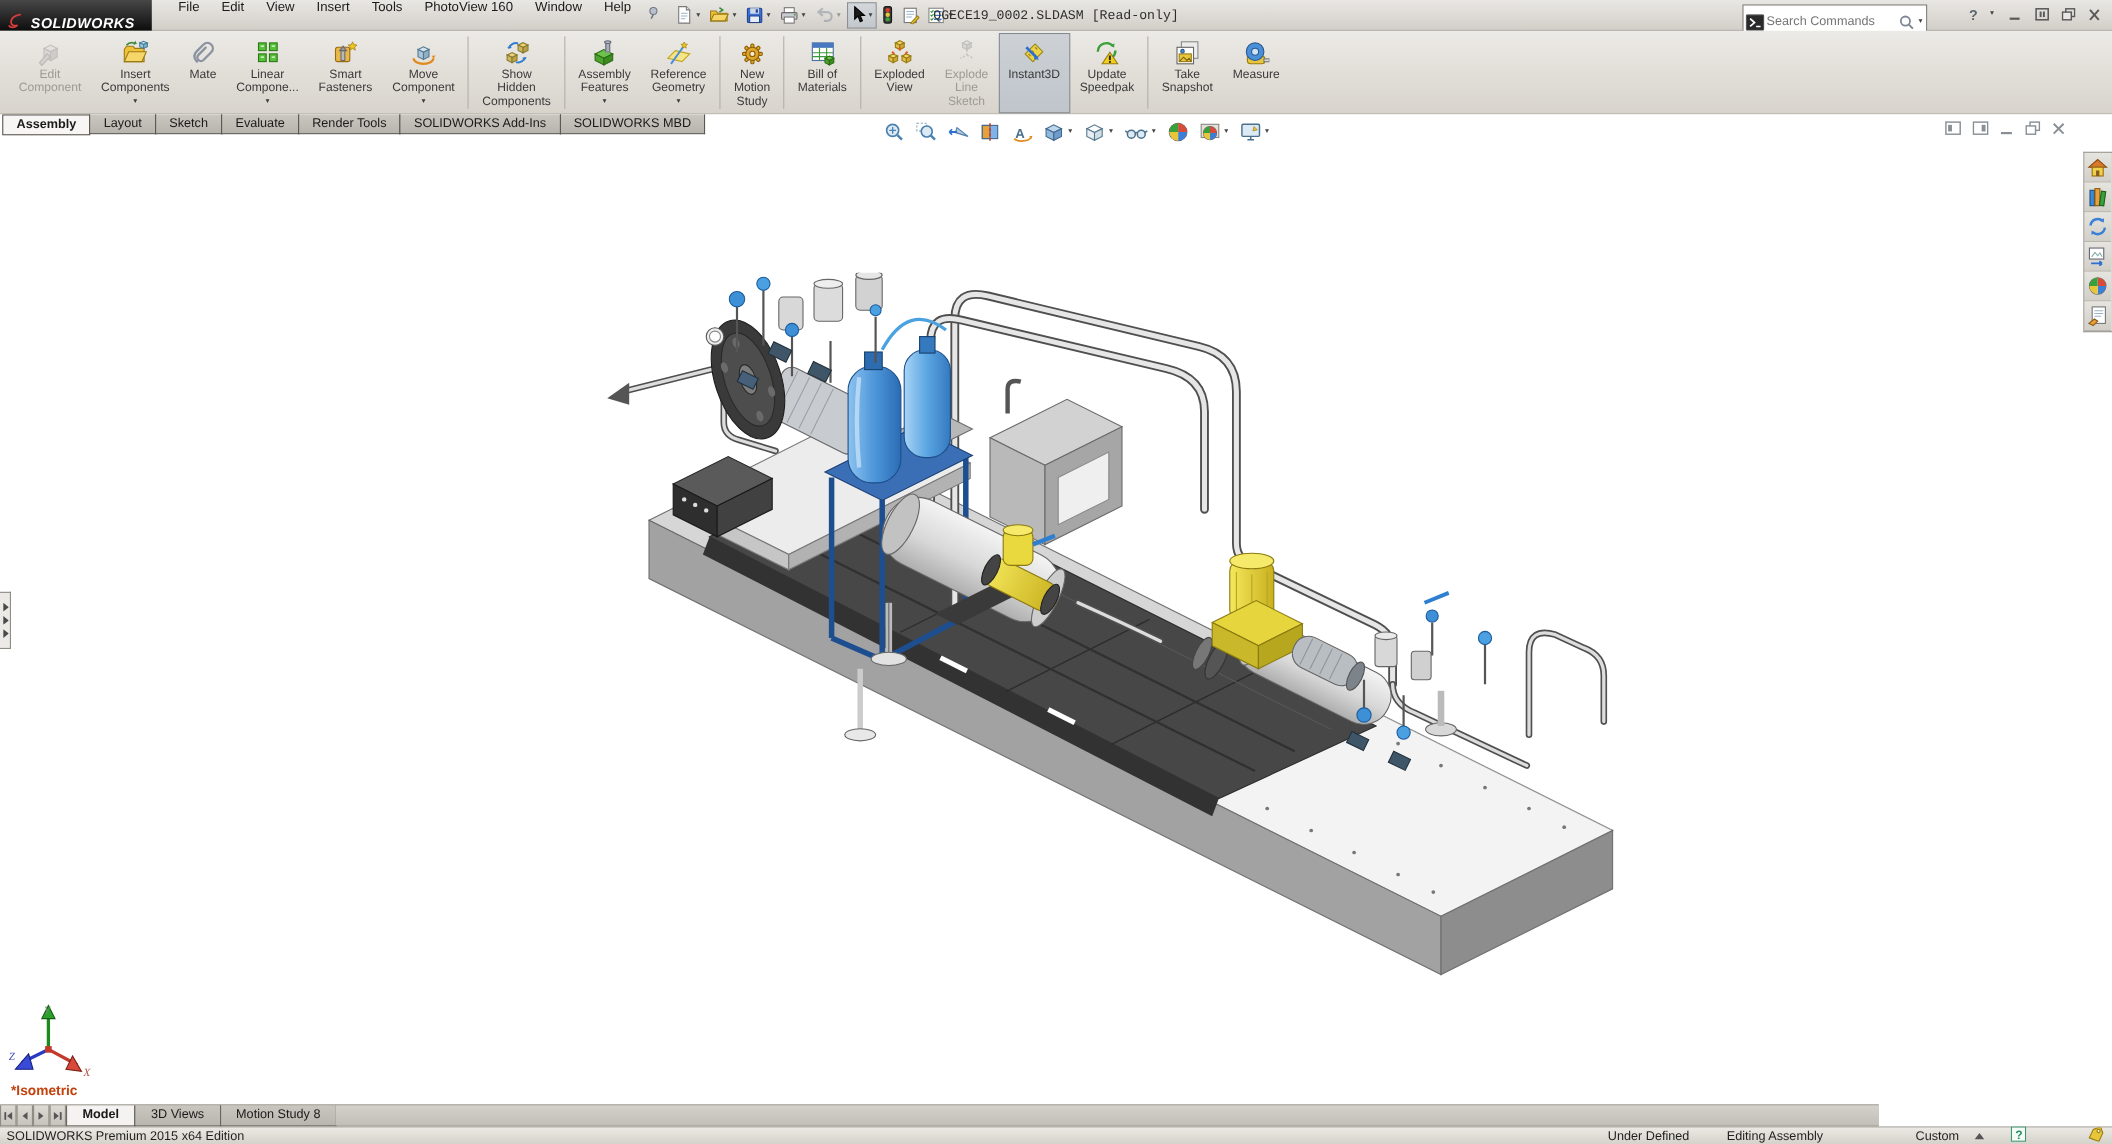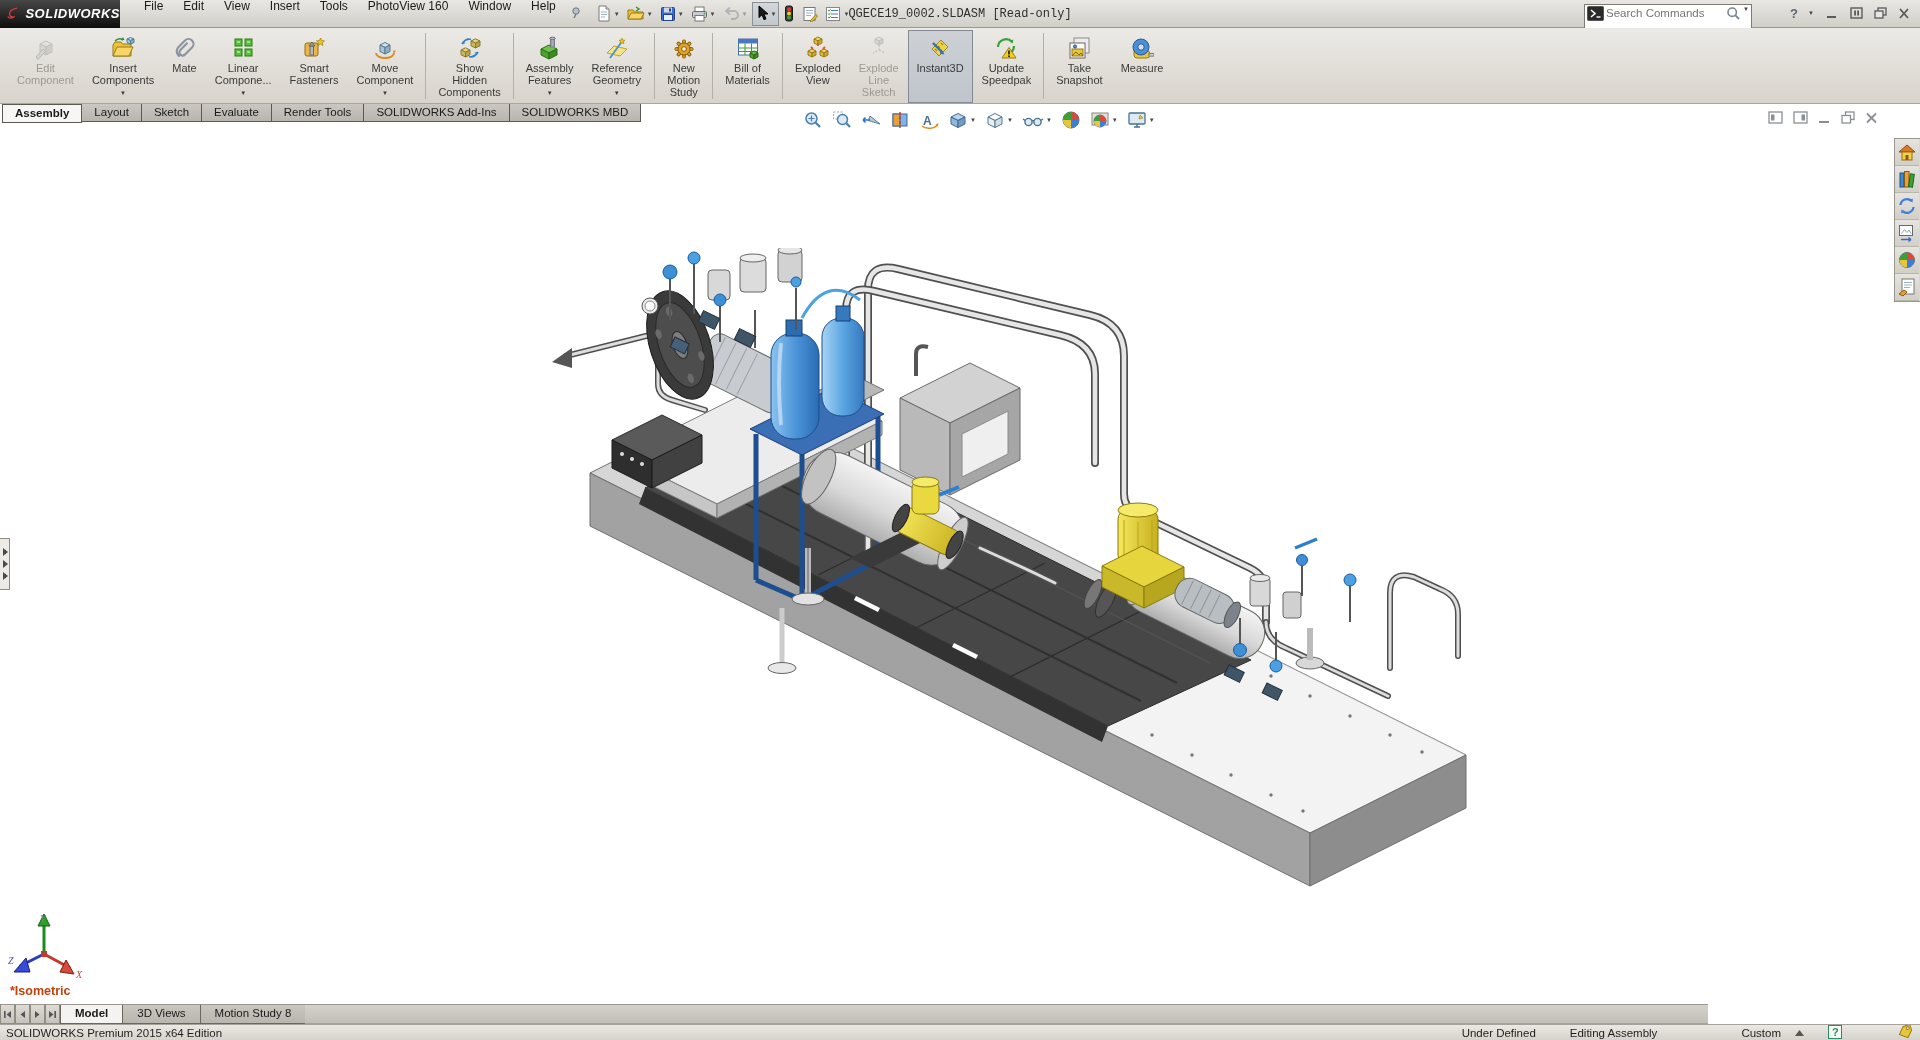--- a/index.html
+++ b/index.html
@@ -4,34 +4,34 @@
 <style>
   * { box-sizing: border-box; }
   html,body { margin:0; padding:0; width:1920px; height:1040px; overflow:hidden;
     font-family:"Liberation Sans",sans-serif; background:#fff; user-select:none; }
   .abs { position:absolute; }
 
   
   #titlebar { position:absolute; top:0; left:0; width:1920px; height:28px;
     background:linear-gradient(#e9e7e3,#d2cfc9); border-bottom:1px solid #9b988f;
     display:flex; align-items:center; }
-  #logo { width:120px; height:28px; background:linear-gradient(#474747,#0d0d0d);
-    color:#fff; display:flex; align-items:center; gap:5px; padding-left:7px; flex:none; }
+  #logo { width:138px; height:28px; background:linear-gradient(#474747,#0d0d0d);
+    color:#fff; display:flex; align-items:flex-end; gap:5px; padding-left:7px; flex:none; }
   #logo .lgtxt { font-size:13px; font-weight:bold; letter-spacing:.5px; font-style:italic; }
   .menus { display:flex; align-items:center; margin-left:14px; }
   .menu-item { font-size:12px; color:#1a1a1a; padding:0 10px; height:44px; line-height:28px; cursor:default; }
   .qtools { display:flex; align-items:center; margin-left:6px; gap:1px; }
   .qbtn { display:flex; align-items:center; height:24px; padding:0 2px; border:1px solid transparent; }
   .qbtn.pressed { border:1px solid #8a8f96; background:linear-gradient(#d3d7db,#c3c8cd); }
   .qbtn.disabled { opacity:.45; }
   .dcar { font-size:6px; color:#444; margin-left:2px; }
   #doc-title { position:absolute; left:50%; transform:translateX(-50%); top:0; height:20px;
     line-height:28px; font-size:12px; color:#2e2e2e; white-space:nowrap;font-family:Liberation Mono, monospace; }
   #search-box { position:absolute; right:168px; top:4px; width:168px; height:32px; background:#fff;
-    border:1px solid #7e7b74; display:flex; align-items:flex-start; padding:1px 2px; }
+    border:1px solid #7e7b74; display:flex; align-items:center; padding:14px 2px; }
   #search-box input { border:none; outline:none; flex:1; font-size:11.5px; color:#777; width:90px;
     font-family:"Liberation Sans",sans-serif; background:transparent; }
   .winbtn { width:24px; height:22px; display:flex; align-items:center; justify-content:center; color:#5a5a5a; }
   #win-controls { position:absolute; right:4px; top:2px; display:flex; align-items:center; }
 
   
   #ribbon { position:absolute; top:28px; left:0; width:1920px; height:76px;
     background:linear-gradient(#eceae6,#d8d4cc); border-bottom:1px solid #aaa79f;
     display:flex; align-items:stretch; padding:2px 0 0 8px; }
   .rbtn { display:flex; flex-direction:column; align-items:center; padding:3px 8px 0;

